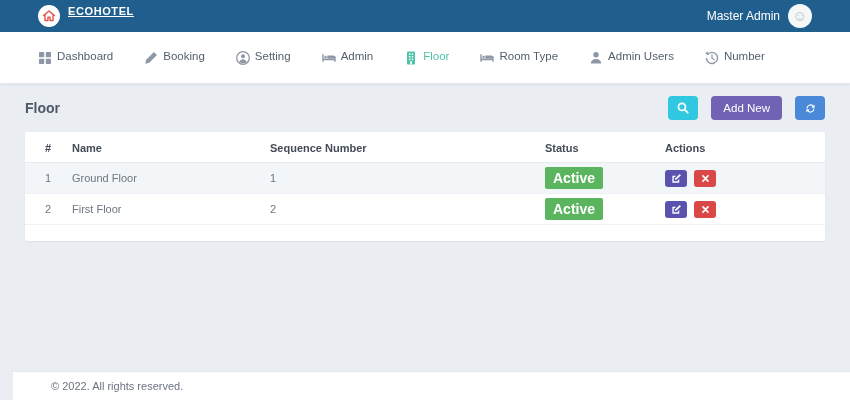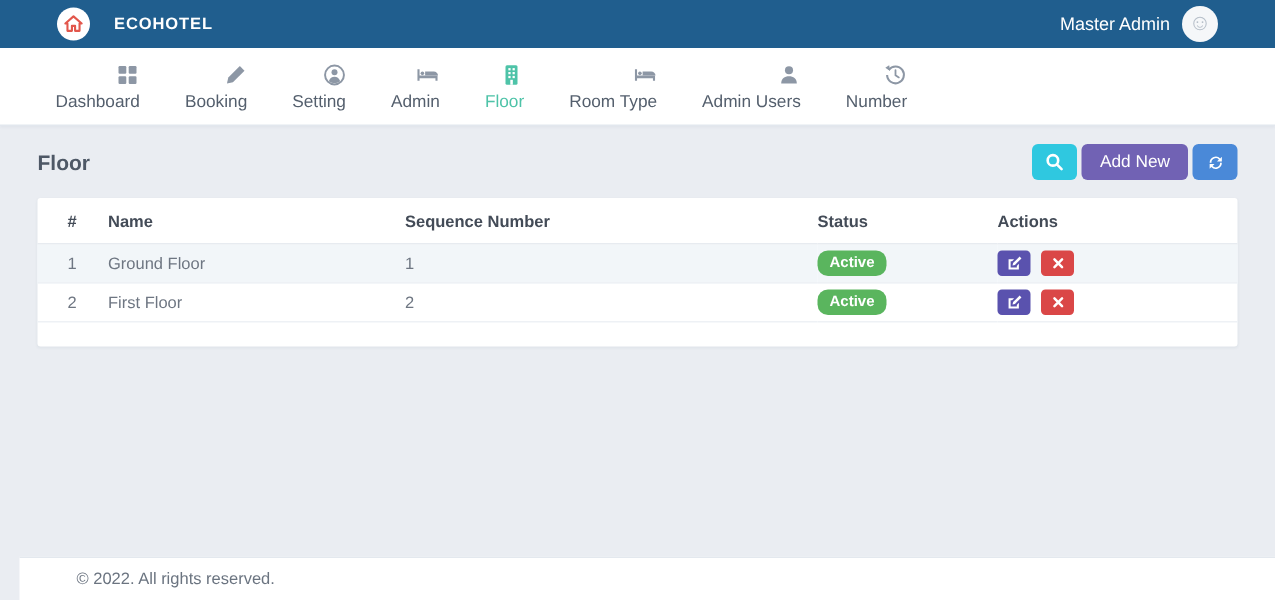--- a/index.html
+++ b/index.html
@@ -9,56 +9,56 @@
     background:#eaedf2;
     display:flex; flex-direction:column;
   }
 
   
   .topbar {
     height:32px; background:#205e8e; color:#fff;
     display:flex; align-items:center; justify-content:space-between;
     padding:0 38px 0 38px; flex:0 0 auto;
   }
-  .brand { display:flex; align-items:center; gap:16px; cursor:pointer; }
+  .brand { display:flex; align-items:flex-start; gap:8px; cursor:pointer;text-decoration:underline; }
   .logo-circle {
     width:22px; height:22px; border-radius:50%; background:#fff;
     display:flex; align-items:center; justify-content:center;
   }
   .brand-name { font-size:11px; font-weight:bold; letter-spacing:.6px; }
   .userbox { display:flex; align-items:center; gap:8px; }
   .user-name { font-size:12px; }
   .avatar {
     width:24px; height:24px; border-radius:50%; background:#f5f7f9;
     color:#b6bfc9; font-size:15px; line-height:24px; text-align:center;
     cursor:pointer;
   }
 
   
   .navbar {
     height:52px; background:#fff; border-bottom:1px solid #e2e7ee;
     display:flex; align-items:center; padding:0 0 0 22px; flex:0 0 auto;
     box-shadow:0 1px 2px rgba(40,60,90,.05);
   }
   .nav-item {
-    display:flex; flex-direction:column; align-items:flex-end; gap:4px;
+    display:flex; flex-direction:row; align-items:flex-start; gap:4px;
     padding:0 15px; cursor:pointer;
   }
   .nav-item .nav-label { font-size:11.5px; color:#545f6d; }
   .nav-item.active .nav-label { color:#4ec3a8; }
   .nav-icon { width:16px; height:16px; display:block; }
 
   
   .content { flex:1 1 auto; padding:0 25px; }
   .page-head {
     height:30px; margin:9px 0 9px;
     display:flex; align-items:center; justify-content:space-between;
   }
   .page-title { font-size:14px; font-weight:bold; color:#4e5866; }
-  .head-actions { display:flex; align-items:flex-end; gap:3px; }
+  .head-actions { display:flex; align-items:flex-end; gap:13px; }
   .btn {
     height:24px; border:none; border-radius:4px; color:#fff;
     display:flex; align-items:center; justify-content:center; cursor:pointer;
     font-family:inherit;
   }
   .btn-search  { width:30px; background:#2fc8e0; }
   .btn-addnew  { padding:0 12px; background:#7162b4; font-size:11.5px; }
   .btn-refresh { width:30px; background:#4a89d8; }
 
   
@@ -74,21 +74,21 @@
     padding:10px 0 8px; border-bottom:1px solid #e7ebf0;
   }
   td {
     font-size:11px; color:#6e7682; padding:4px 0; height:22px;
     border-bottom:1px solid #eef1f5;
   }
   th:first-child, td:first-child { padding-left:20px; }
   tr.stripe td { background:#f2f6f9; }
   .badge {
     display:inline-block; background:#5ab55e; color:#fff;
-    font-size:10px; font-weight:bold; padding:3px 8px; border-radius:7px;
+    font-size:14px; font-weight:bold; padding:3px 8px; border-radius:2px;
   }
   .action-btn {
     width:22px; height:17px; border:none; border-radius:3px; color:#fff;
     display:inline-flex; align-items:center; justify-content:center;
     cursor:pointer; vertical-align:middle;
   }
   .edit-btn { background:#5a52ae; margin-right:4px; }
   .del-btn  { background:#da4747; }
 
   

